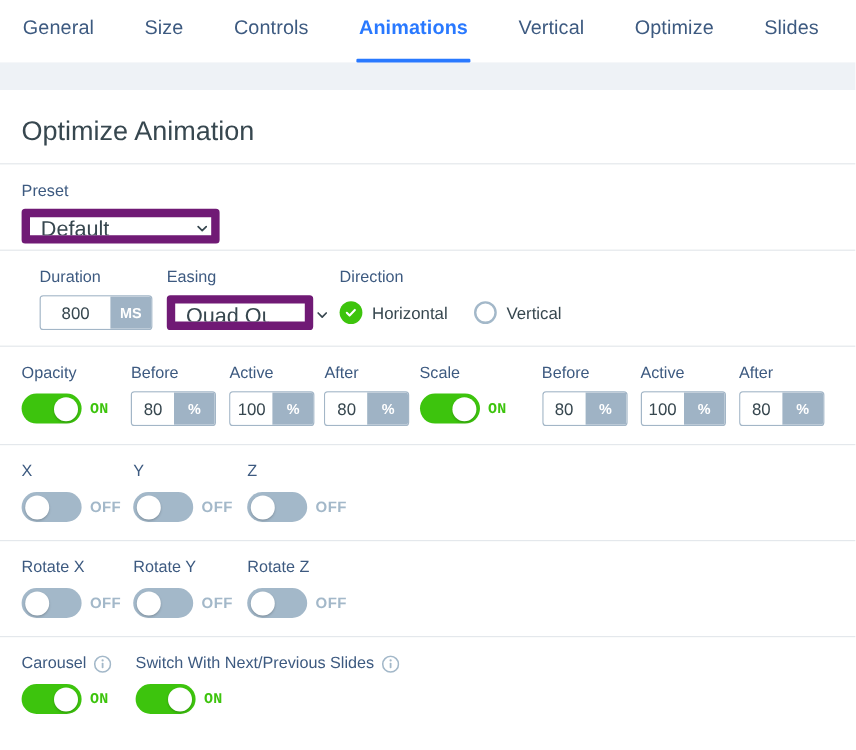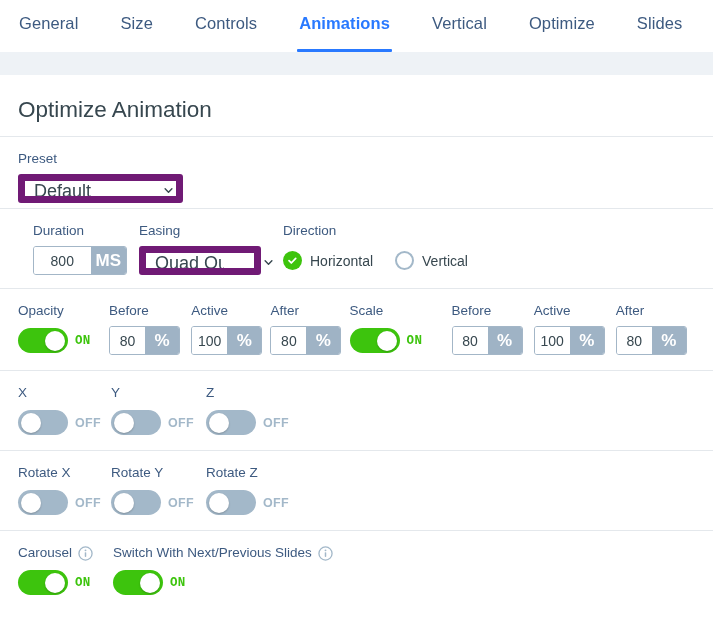--- a/index.html
+++ b/index.html
@@ -153,21 +153,21 @@
     font-size: 14px;
     color: #37474f;
     background: #ffffff;
     padding: 0;
   }
   .unit {
     flex: 0 0 auto;
     min-width: 24px;
     background: #9fb3c5;
     color: #ffffff;
-    font-size: 17px;
+    font-size: 12px;
     font-weight: bold;
     display: flex;
     align-items: center;
     justify-content: center;
     padding: 0 5px;
     user-select: none;
   }
 
   
   .toggle-row {

